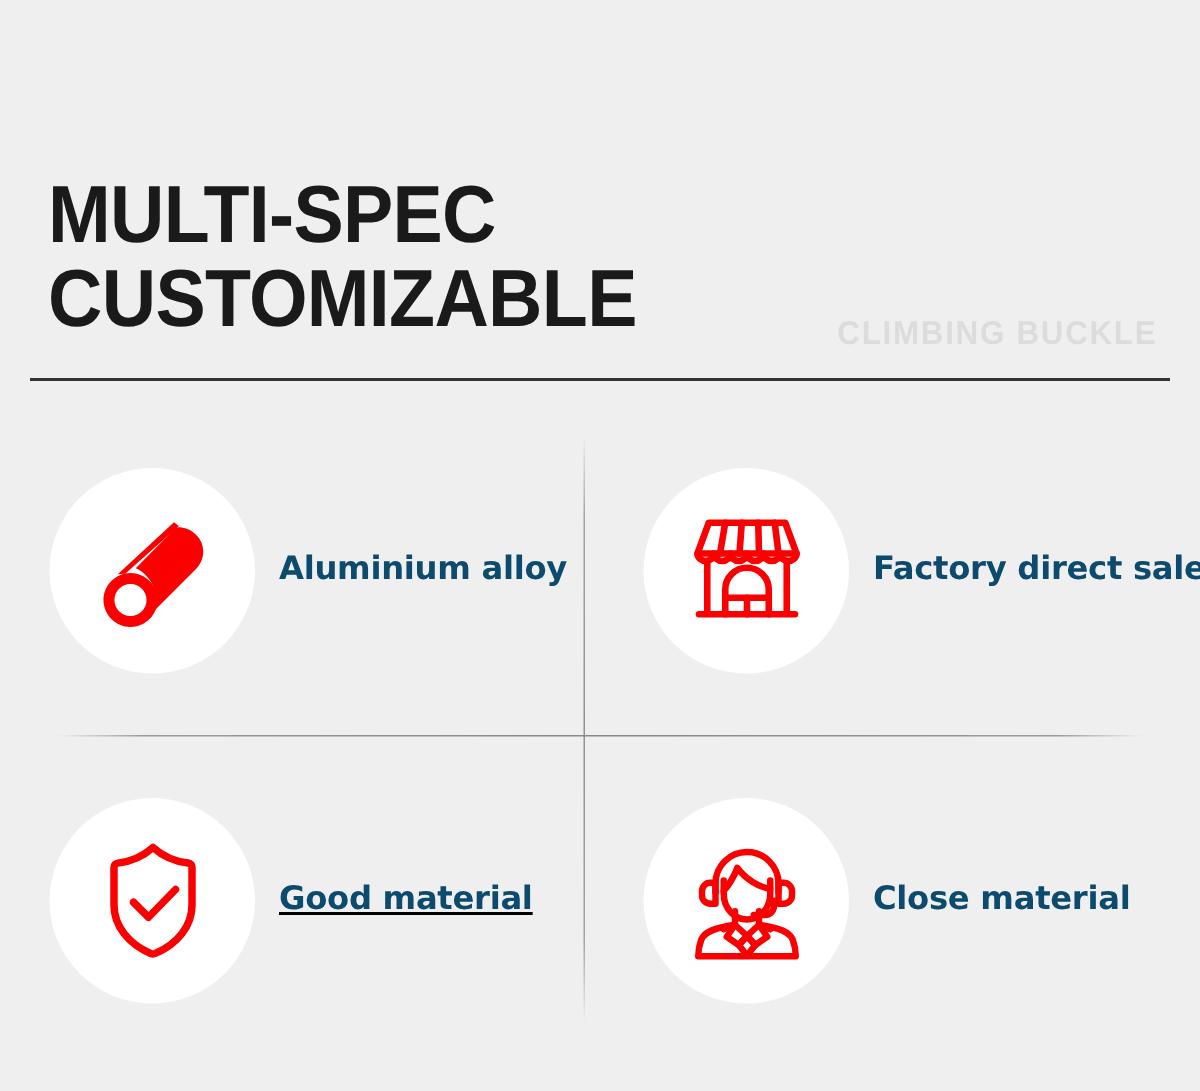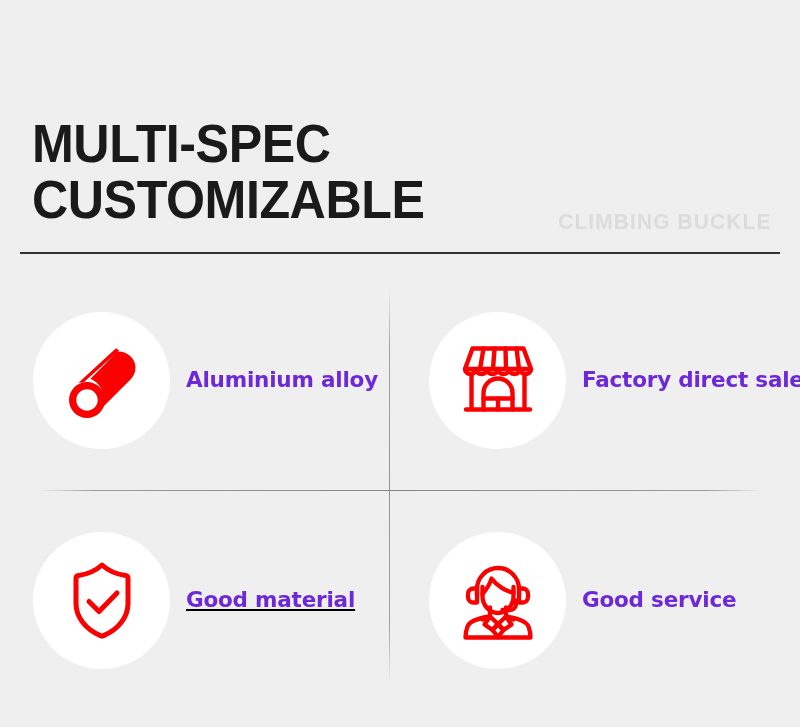--- a/index.html
+++ b/index.html
@@ -140,21 +140,21 @@
   .icon-circle svg {
     display: block;
   }
 
   .feature-label {
     margin-left: 16px;
     font-family: "DejaVu Sans", "Liberation Sans", sans-serif;
     font-weight: bold;
     font-size: 21.5px;
     line-height: 1.2;
-    color: #6d28d9;
+    color: #0c4a6e;
     white-space: nowrap;
     letter-spacing: -0.2px;
   }
 </style>
 </head>
 <body>
 
 <div class="page">
 
   <div class="header">
@@ -297,17 +297,17 @@
 
               <path d="M38 62.5 L46 70 L40.5 76 L32.5 70.5 Z"></path>
 
               <path d="M54 62.5 L46 70 L51.5 76 L59.5 70.5 Z"></path>
 
               <path d="M46 70 L40.5 76 L46 83 L51.5 76 Z"></path>
             </g>
           </svg>
         </span>
       </div>
-      <div class="feature-label">Good service</div>
+      <div class="feature-label">Close material</div>
     </div>
 
   </div>
 </div>
 
 </body></html>

